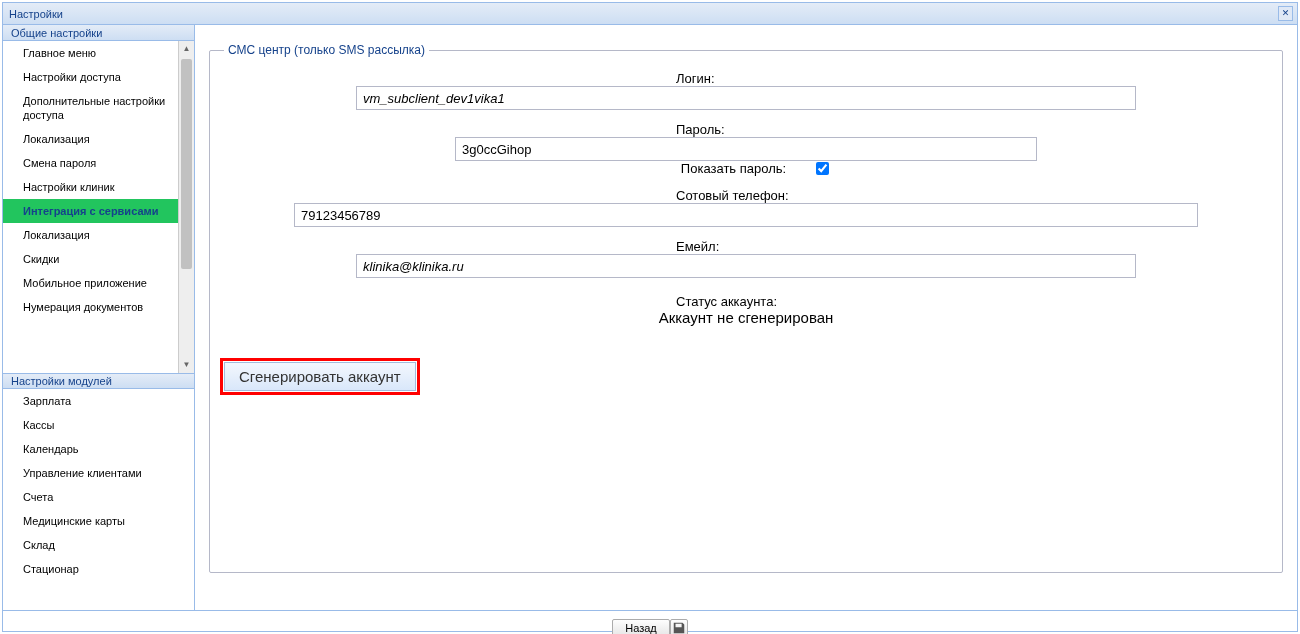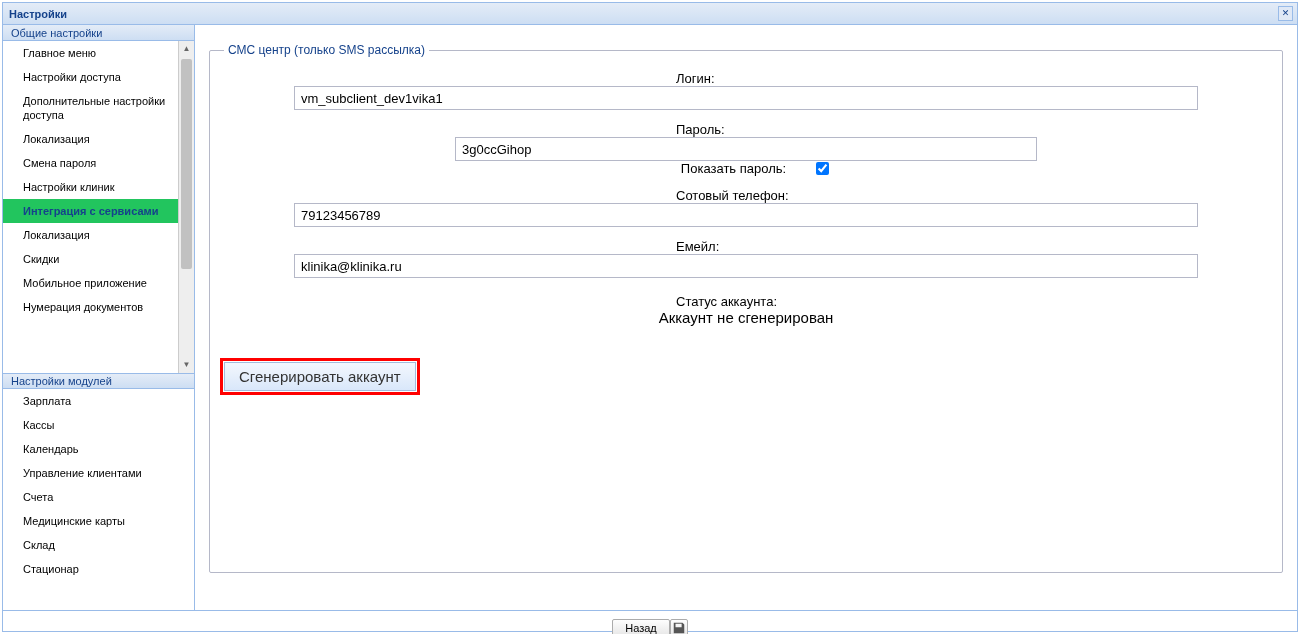--- a/index.html
+++ b/index.html
@@ -1,40 +1,40 @@
 <!DOCTYPE html>
 <html><head>
 <meta charset="utf-8">
 <style>
 * { box-sizing: border-box; margin: 0; padding: 0; }
 body { font-family: Tahoma, Arial, sans-serif; font-size: 11px; background: #fff; color: #000; }
 .window { width: 1296px; height: 630px; margin: 2px; border: 1px solid #99bbe8; background: #fff; position: relative; }
 .title-bar { height: 22px; background: linear-gradient(to bottom, #e4ecf7, #cddef3); border-bottom: 1px solid #99bbe8; display: flex; align-items: center; padding: 0 6px; position: relative; }
-.title-text { color: #15428b; font-weight: bold; }
+.title-text { color: #15428b; font-weight: normal; }
 .close-btn { position: absolute; right: 4px; top: 3px; width: 15px; height: 15px; border: 1px solid #99bbe8; background: #dfe8f6; font-size: 9px; line-height: 13px; text-align: center; color: #15428b; cursor: pointer; }
 .body-wrap { display: flex; height: 585px; }
 .sidebar { width: 192px; background: #fff; border-right: 1px solid #99bbe8; display: flex; flex-direction: column; }
 .accordion-header { height: 16px; background: linear-gradient(to bottom, #e4ecf7, #cddef3); border-bottom: 1px solid #99bbe8; border-top: 1px solid #99bbe8; display: flex; align-items: center; padding: 0 8px; color: #15428b; font-weight: normal; cursor: pointer; }
 .accordion-header:first-child { border-top: none; }
 .accordion-body { flex: 0 0 auto; overflow: hidden; position: relative; }
 .scroll-wrap { position: relative; overflow: hidden; }
 .scroll-track { position: absolute; right: 0; top: 0; bottom: 0; width: 16px; background: #eee; border-left: 1px solid #ccc; }
 .scroll-thumb { position: absolute; left: 2px; right: 2px; background: #c1c1c1; border-radius: 2px; }
 .scroll-btn { position: absolute; left: 0; right: 0; height: 16px; background: #eee; text-align: center; font-size: 8px; color: #666; line-height: 16px; }
 .scroll-btn.up { top: 0; }
 .scroll-btn.down { bottom: 0; }
 .nav-item { padding: 5px 10px 5px 20px; cursor: pointer; color: #000; font-size: 11px; line-height: 14px; }
 .nav-item.selected { background: #22c55e; font-weight: bold; color: #15428b; }
 .main { flex: 1; padding: 18px 14px 12px 14px; overflow: auto; }
 fieldset { border: 1px solid #b5b8c8; border-radius: 2px; padding: 14px 14px 22px 14px; position: relative; height: 530px; }
 legend { color: #15428b; font-size: 12px; padding: 0 4px; }
 .form-row { display: flex; align-items: center; margin-bottom: 12px; flex-direction: column; }
 .form-label { width: 140px; font-size: 13px; }
 input[type=text] { height: 24px; border: 1px solid #b5b8c8; background: #fff; padding: 0 6px; font-size: 13px; font-family: inherit; }
-.login-input, .email-input { width: 904px; }
+.login-input, .email-input { width: 780px; font-style: italic; }
 .pass-input { width: 582px; }
 .phone-input { width: 904px; }
 .show-pass { margin-left: 18px; font-size: 13px; display: flex; align-items: center; }
 .show-pass input { margin-left: 30px; }
 .status-val { font-size: 15px; }
 .gen-btn { margin-top: 24px; display: inline-block; padding: 5px 14px; background: linear-gradient(to bottom, #f3f7fd, #d9e7fa); border: 1px solid #a2bbdd; color: #333; font-size: 15px; cursor: pointer; outline: 3px solid #ff0000; outline-offset: 1px; }
 .footer { height: 35px; border-top: 1px solid #99bbe8; display: flex; align-items: center; justify-content: center; gap: 0; }
 .footer-btn { padding: 2px 12px; background: linear-gradient(to bottom, #fdfdfd, #e6e6e6); border: 1px solid #ababab; border-radius: 2px; font-size: 11px; cursor: pointer; }
 .save-icon { width: 18px; height: 18px; border: 1px solid #ababab; border-radius: 2px; display: flex; align-items: center; justify-content: center; cursor: pointer; background: linear-gradient(to bottom, #fdfdfd, #e6e6e6); }
 .save-icon svg { width: 14px; height: 14px; }

